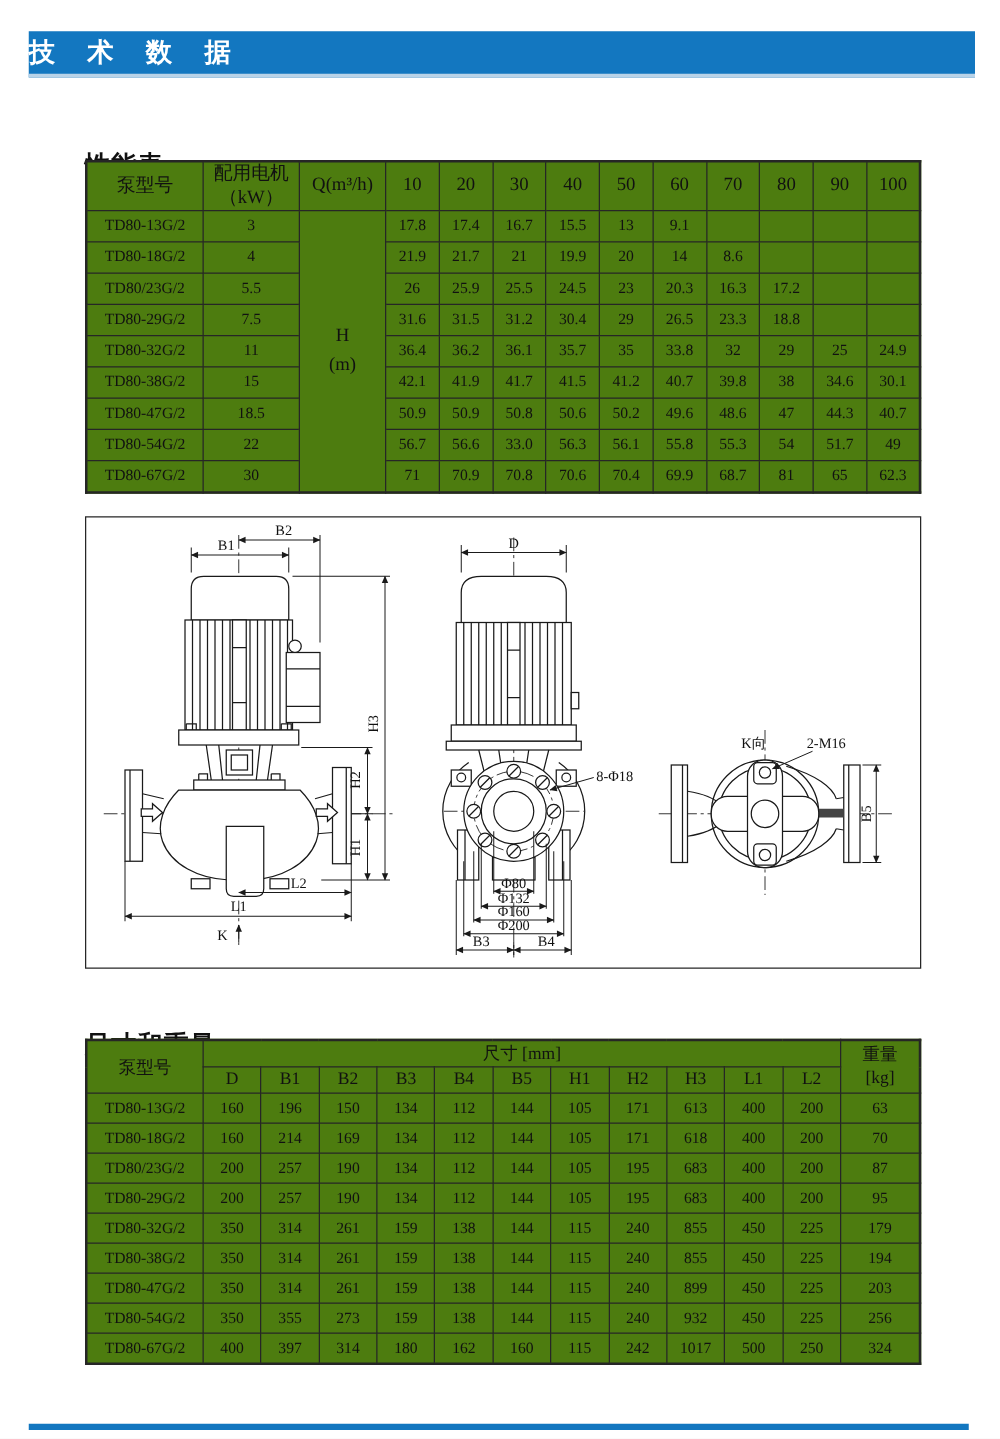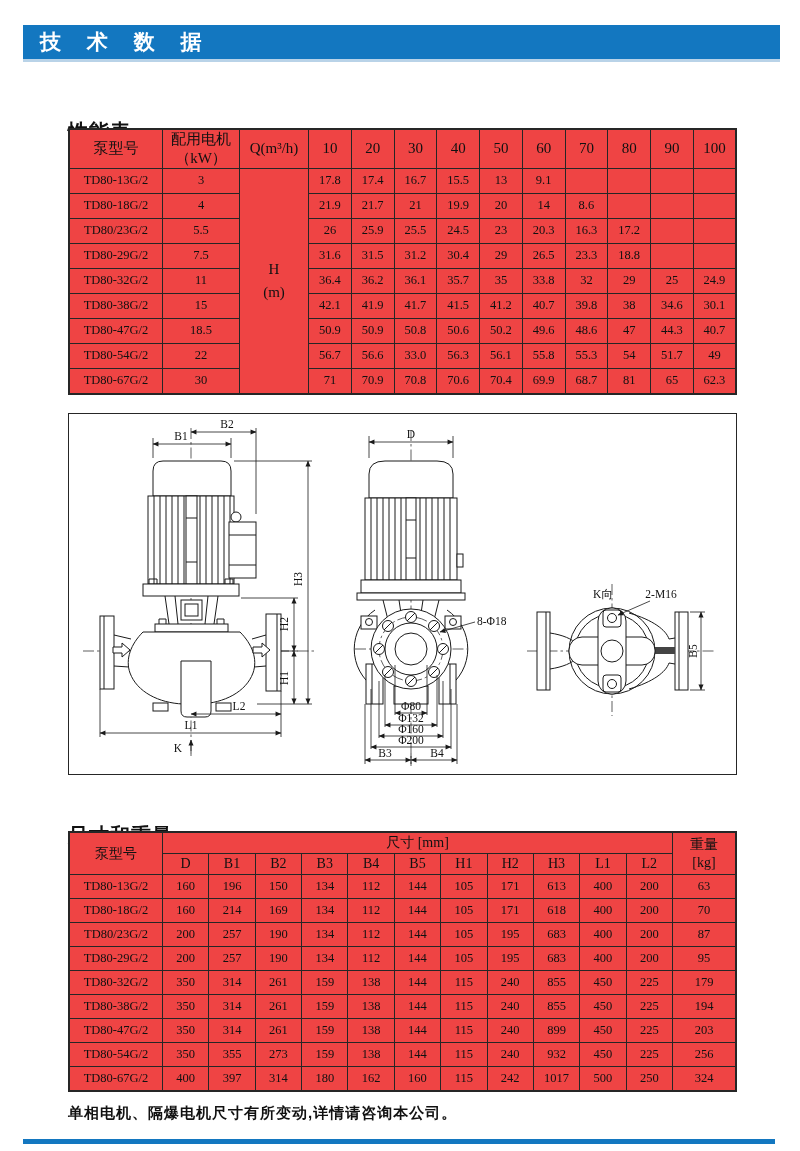--- a/index.html
+++ b/index.html
@@ -4,30 +4,30 @@
 <style>
   html,body{margin:0;padding:0;}
   body{background:#e9e9e9;font-family:"Liberation Sans",sans-serif;}
   .page{position:relative;width:800px;height:1151px;background:#ffffff;margin:0 auto;overflow:hidden;}
 
   
   .header-bar{position:absolute;left:23px;top:25px;width:757px;height:37px;
     background:#1377c0;border-bottom:3px solid #b9d3e8;box-sizing:border-box;
     display:flex;align-items:center;}
   .header-bar .title{color:#ffffff;font-weight:bold;font-size:21px;letter-spacing:10px;
-    padding-left:17px;font-family:"Liberation Sans",sans-serif;}
+    font-family:"Liberation Sans",sans-serif;}
 
   .section-title{position:absolute;left:68px;font-weight:bold;font-size:20px;color:#111;
     letter-spacing:1px;margin-top:28px;}
   .t1-title{top:90px;}
   .t2-title{top:794px;}
 
   
   table.t{position:absolute;left:68px;width:669px;border-collapse:collapse;
-    table-layout:fixed;background:#ef4444;
+    table-layout:fixed;background:#4d7c0f;
     font-family:"Liberation Serif","DejaVu Serif",serif;color:#111;}
   table.t th, table.t td{border:1px solid #262626;text-align:center;vertical-align:middle;
     padding:0;font-weight:normal;overflow:hidden;}
   table.t{border:2px solid #262626;}
   table.perf{top:128px;}
   table.perf thead th{height:34px;font-size:15px;}
   table.perf tbody td{height:24px;font-size:12.5px;}
   table.dims{top:831px;}
   table.dims thead th{height:20px;font-size:14px;}
   table.dims tbody td{height:23px;font-size:12.5px;}
@@ -537,16 +537,15 @@
           <td>115</td>
           <td>242</td>
           <td>1017</td>
           <td>500</td>
           <td>250</td>
           <td>324</td>
         </tr>
       </tbody>
   </table>
 
-  <div class="footer-note">单相电机、隔爆电机尺寸有所变动,详情请咨询本公司。</div>
   <div class="bottom-rule"></div>
 
 </div>
 
 </body></html>

